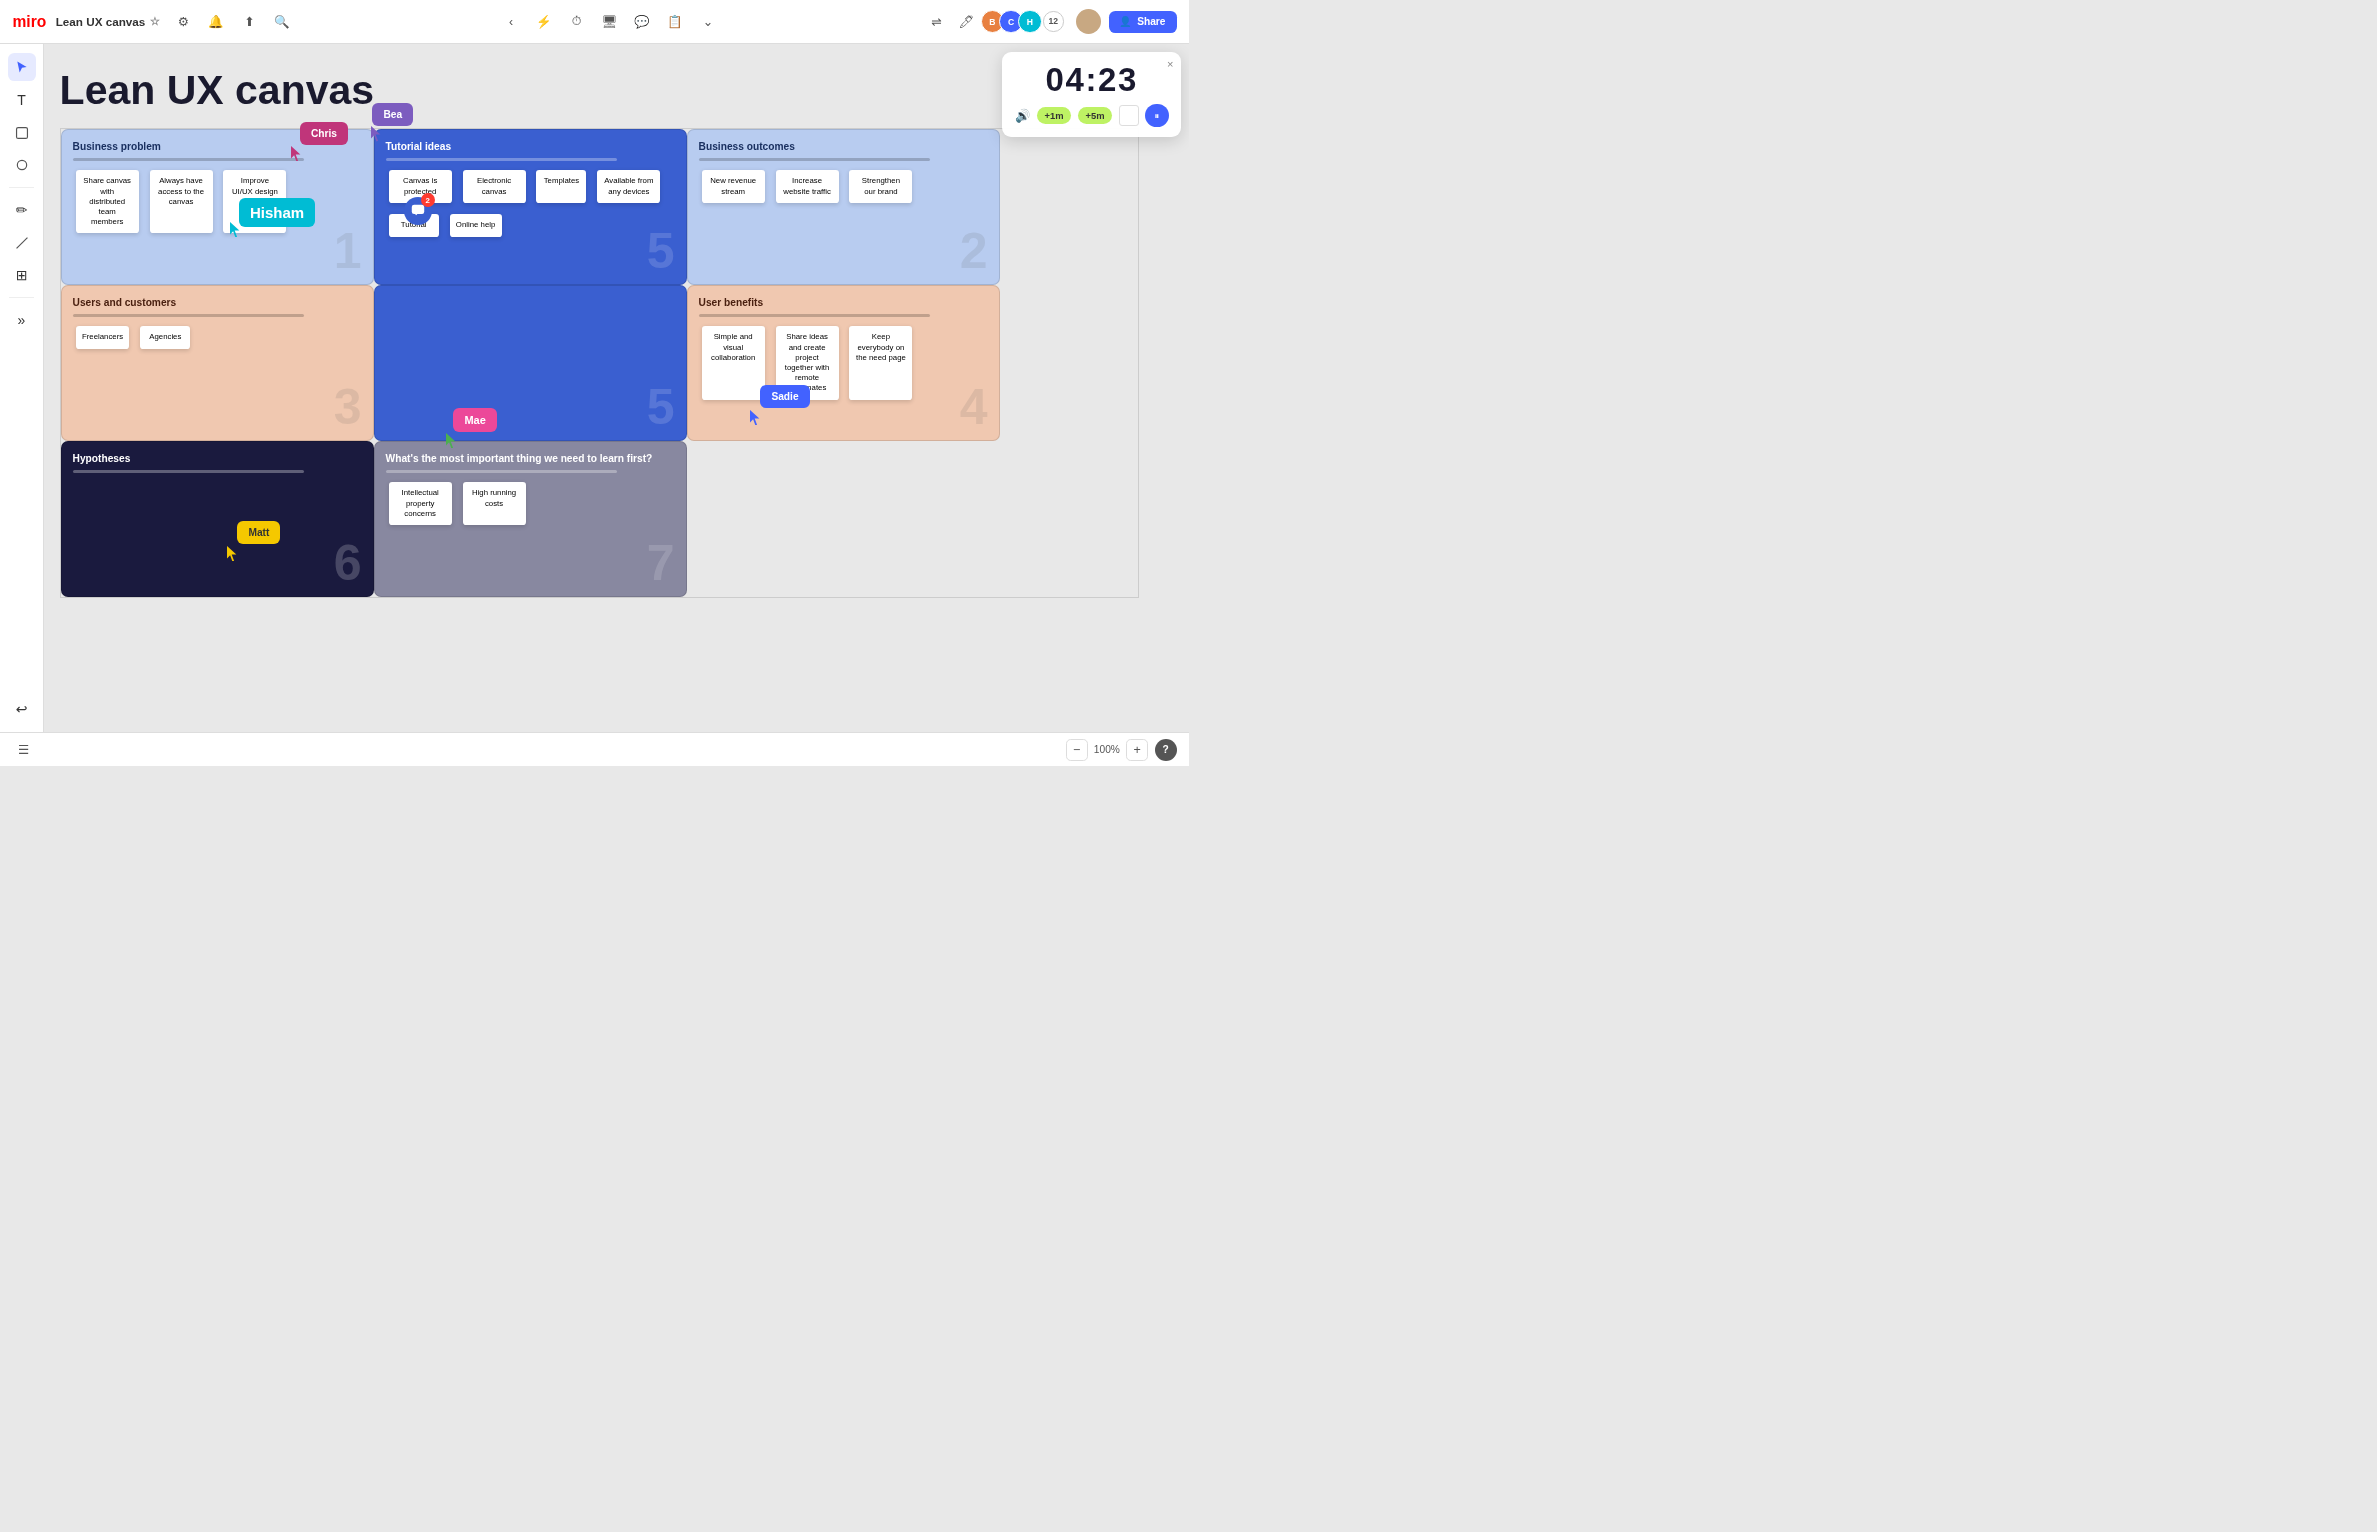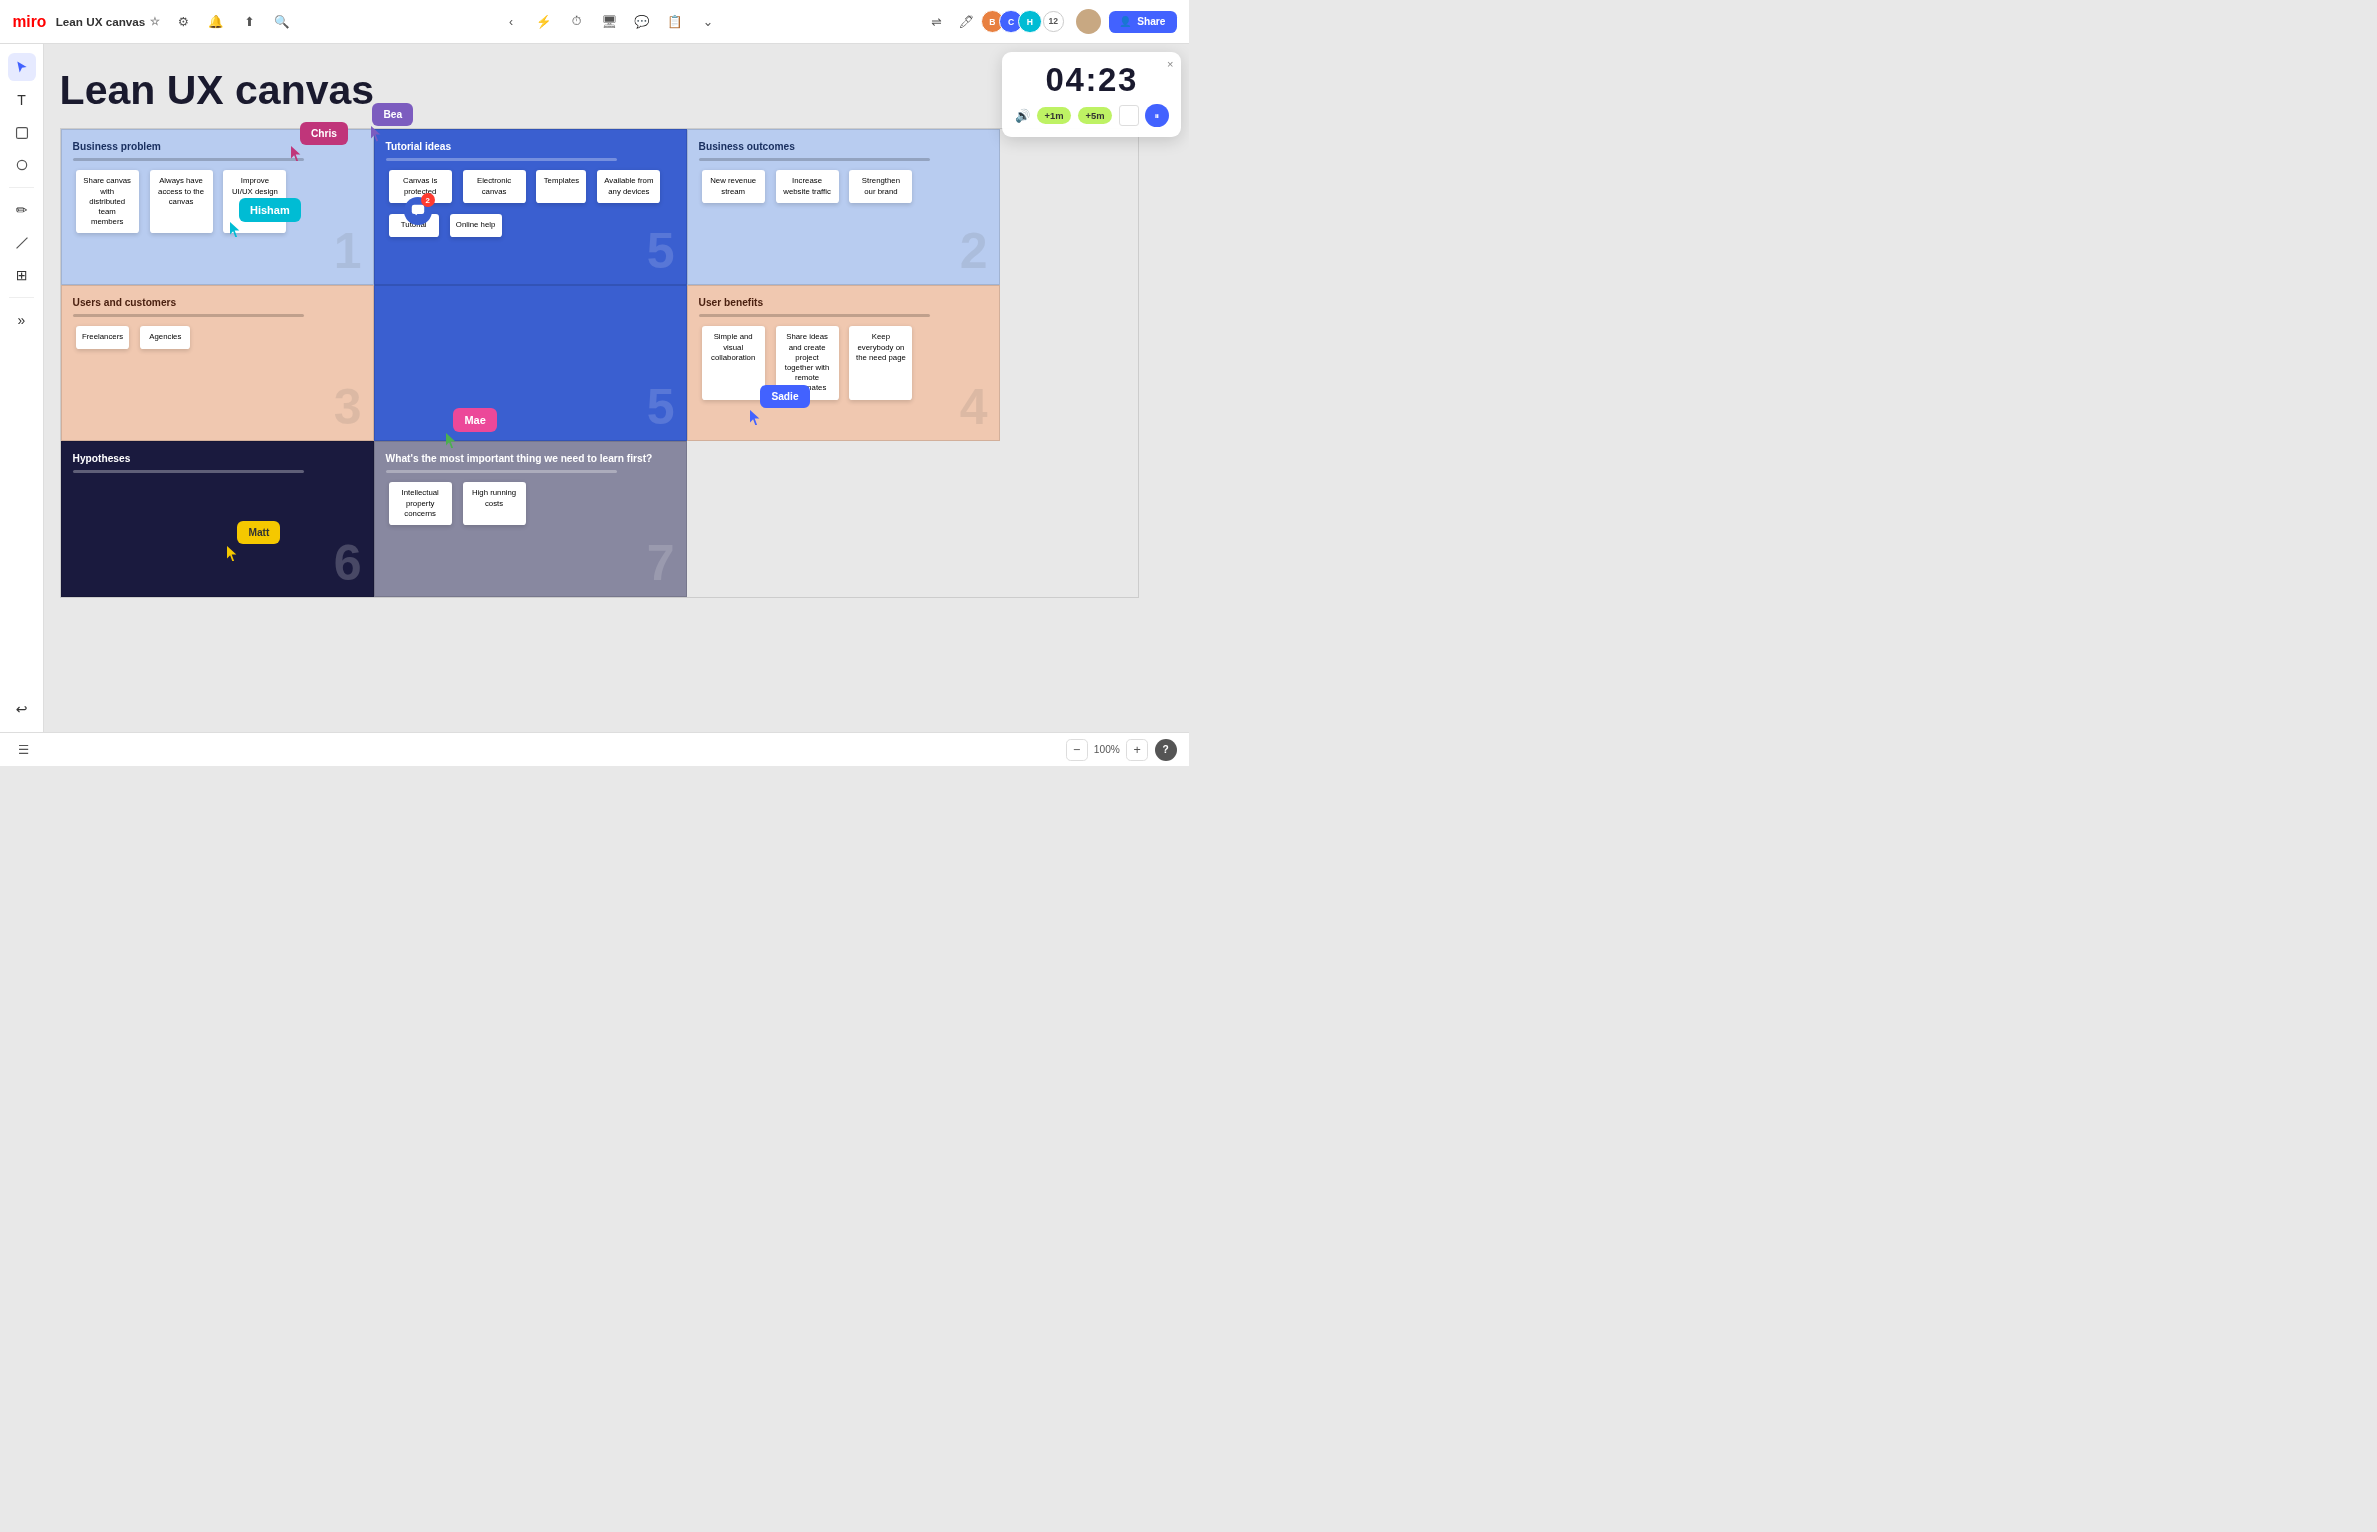--- a/index.html
+++ b/index.html
@@ -63,21 +63,21 @@
     
     .grid-container {
       display: grid;
       grid-template-columns: 313px 313px 313px;
       grid-template-rows: 156px 156px 156px;
       gap: 0;
       border: 0.8px solid #ccc;
     }
 
     .grid-cell {
-      position: relative; padding: 11px; overflow: hidden;
+      position: relative; padding: 11px; overflow: hidden; border-radius: 7px;
     }
     .cell-label { font-size: 10.2px; font-weight: 700; color: #333; margin-bottom: 6.3px; }
     .cell-number {
       position: absolute; bottom: 7.8px; right: 11px;
       font-size: 50px; font-weight: 900; opacity: 0.12; color: #555; line-height: 1;
     }
 
     
     .cell-blue { background: #b8ccf0; }
     .cell-blue-dark { background: #3a5fd0; }
@@ -253,21 +253,21 @@
       <svg width="12.5" height="15.6" viewBox="0 0 16 20" style="position:absolute;top:17px;left:0px;">
           <path d="M0 0L0 16L4 12L7 20L9 19L6 11L12 11Z" fill="#c0357a"></path>
         </svg>
       <div class="cursor-label" style="background:#c0357a; top:-6.3px; left:9.4px; font-size:10.2px;">Chris</div>
     </div>
 
     <div style="position:absolute; top:137px; left:170px; z-index:300;">
       <svg width="12.5" height="15.6" viewBox="0 0 16 20" style="position:absolute;top:17px;left:0px;">
           <path d="M0 0L0 16L4 12L7 20L9 19L6 11L12 11Z" fill="#00bcd4"></path>
         </svg>
-      <div class="cursor-label" style="background:#00bcd4; top:-6.3px; left:9.4px; font-size:11px;">Hisham</div>
+      <div class="cursor-label" style="background:#00bcd4; top:-6.3px; left:9.4px; font-size:15px;">Hisham</div>
     </div>
 
     <div style="position:absolute; top:348px; left:386px; z-index:300;">
       <svg width="12.5" height="15.6" viewBox="0 0 16 20" style="position:absolute;top:17px;left:0px;">
           <path d="M0 0L0 16L4 12L7 20L9 19L6 11L12 11Z" fill="#4caf50"></path>
         </svg>
       <div class="cursor-label" style="background:#ec4899; top:-7.8px; left:7.8px; font-size:11px;">Mae</div>
     </div>
 
     <div style="position:absolute; top:461px; left:170px; z-index:300;">

